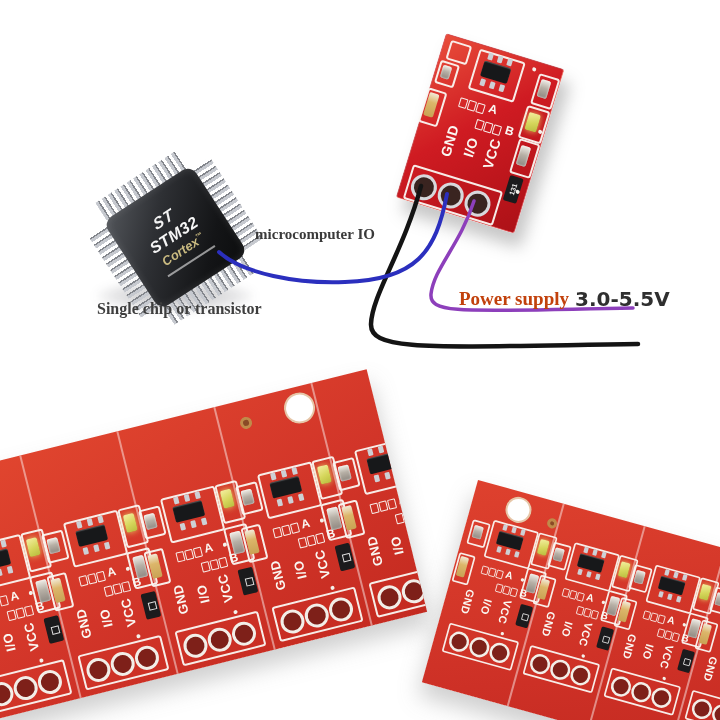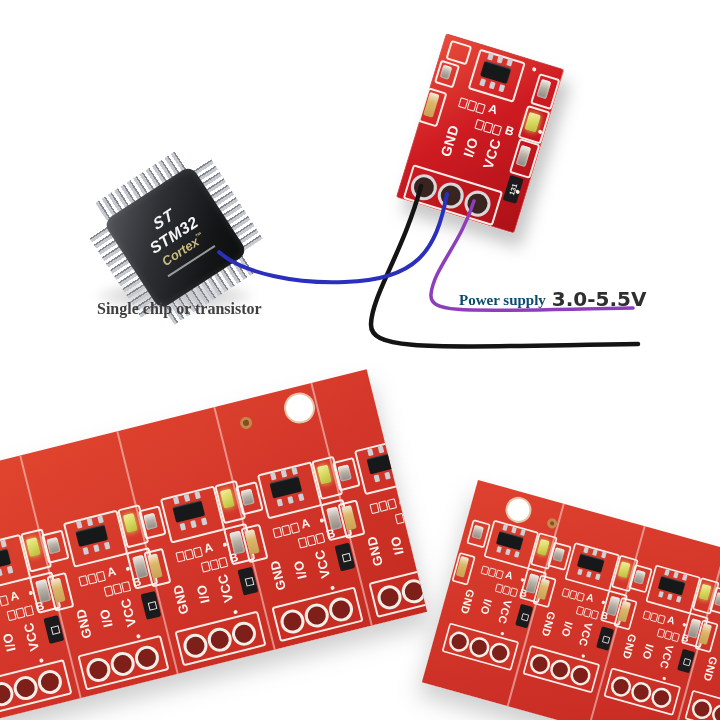--- a/index.html
+++ b/index.html
@@ -8,21 +8,21 @@
 
   
   .title{position:absolute;left:86px;top:74px;font-family:"DejaVu Sans",sans-serif;
          font-weight:bold;font-size:30px;letter-spacing:1px;color:#e23434;z-index:6;}
   .caption{position:absolute;left:97px;top:300px;font-family:"Liberation Serif",serif;
            font-weight:bold;font-size:16px;color:#3e3e3e;z-index:6;}
   .anno-io{position:absolute;left:234px;top:218px;width:162px;text-align:center;z-index:6;
            font-family:"Liberation Serif",serif;font-weight:bold;font-size:15px;color:#3a3a3a;}
   .anno-io .l2{margin-top:8px;}
   .anno-power{position:absolute;left:459px;top:286px;z-index:6;white-space:nowrap;}
-  .anno-power .plabel{font-family:"Liberation Serif",serif;font-weight:bold;font-size:15px;color:#0c4a6e;}
+  .anno-power .plabel{font-family:"Liberation Serif",serif;font-weight:bold;font-size:19px;color:#c2410c;}
   .anno-power .pvalue{font-family:"DejaVu Sans",sans-serif;font-weight:bold;font-size:20px;
                       color:#2f2f2f;margin-left:6px;position:relative;top:1px;}
 
   
   .wires{position:absolute;left:0;top:0;z-index:5;pointer-events:none;}
 
   
   .chip-shadow{position:absolute;left:96px;top:280px;width:158px;height:32px;z-index:2;
     background:radial-gradient(ellipse at center,rgba(40,40,50,.30) 0%,rgba(40,40,50,.12) 55%,transparent 75%);
     filter:blur(4px);}
@@ -113,20 +113,21 @@
     <div class="chip-body">
       <span class="st-logo">ST</span>
       <span class="stm32">STM32</span>
       <span class="cortex"><span>Cortex</span><sup>™</sup></span>
       <span class="chip-line"></span>
     </div>
   </div>
   <div class="caption">Single chip or transistor</div>
 
   <div class="anno-io">
+    <div class="l2">microcomputer IO</div>
   </div>
   <div class="anno-power">
     <span class="plabel">Power supply</span><span class="pvalue">3.0-5.5V</span>
   </div>
 
   <svg class="wires" width="720" height="720" viewBox="0 0 720 720">
     <path d="M421,186 C404,250 372,295 371,324 C370,352 430,347 638,344" fill="none" stroke-width="4.5" stroke-linecap="round" stroke="#141414"></path>
     <path d="M447,194 C436,252 416,280 345,282 C298,284 243,274 219,252" fill="none" stroke-width="4" stroke-linecap="round" stroke="#2b2fbe"></path>
     <path d="M474,201 C460,245 434,268 431,294 C429,315 466,311 633,308" fill="none" stroke-width="3.5" stroke-linecap="round" stroke="#8d3fbb"></path>
   </svg>

